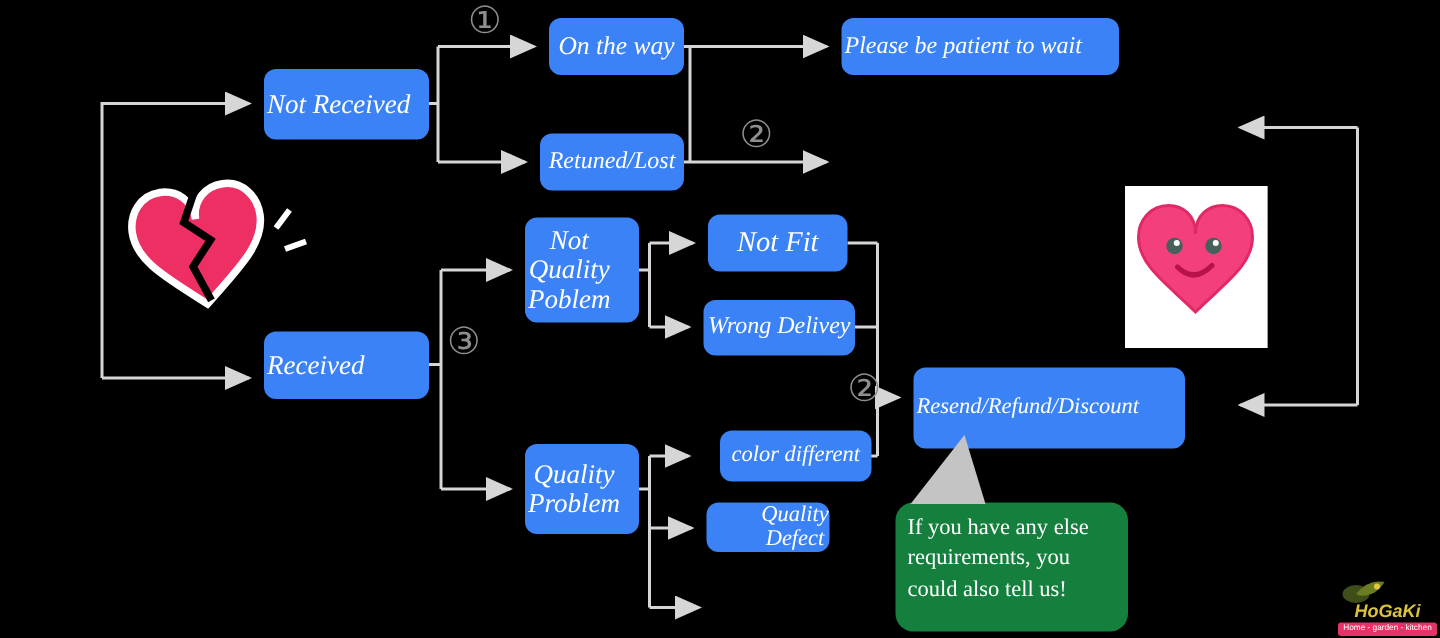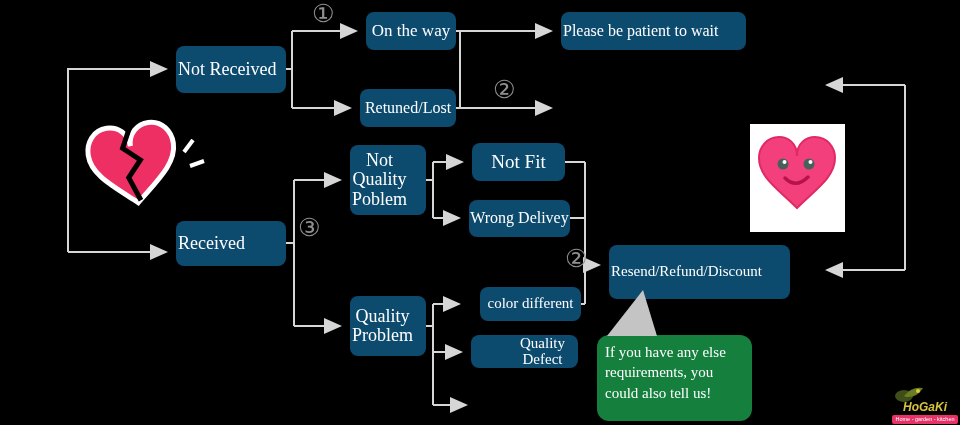--- a/index.html
+++ b/index.html
@@ -1,39 +1,39 @@
 <!DOCTYPE html>
 <html><head>
 <meta charset="utf-8">
 <style>
   html,body{margin:0;padding:0;background:#000;}
   #stage{position:relative;width:960px;height:425px;background:#000;overflow:hidden;
          font-family:"Liberation Serif",serif;}
   svg{display:block;}
   .lines{position:absolute;left:0;top:0;pointer-events:none;}
-  .node{position:absolute;background:#0c4a6e;color:#fff;border-radius:8px;
+  .node{position:absolute;background:#3b82f6;color:#fff;border-radius:8px;
         display:flex;align-items:center;justify-content:center;text-align:center;
-        line-height:1.06;box-sizing:border-box;}
+        line-height:1.06;box-sizing:border-box;font-style:italic;}
   .node .bl{display:block;}
   .align-left{justify-content:flex-start;text-align:center;padding-left:2px;}
   .marker{position:absolute;color:#8f8f8f;font-family:"DejaVu Sans",sans-serif;
           font-size:25px;line-height:1;}
   
   #n-not-received{left:176px;top:46px;width:110px;height:47px;font-size:18px;}
   #n-received{left:176px;top:221px;width:110px;height:45px;font-size:18px;}
   #n-on-the-way{left:366px;top:12px;width:90px;height:38px;font-size:17px;}
   #n-returned-lost{left:360px;top:89px;width:96px;height:38px;font-size:16px;}
   #n-be-patient{left:561px;top:12px;width:185px;height:38px;font-size:16px;}
   #n-resend-refund{left:561px;top:89px;width:185px;height:38px;font-size:20px;}
   #n-not-quality-problem{left:350px;top:145px;width:76px;height:70px;font-size:18px;}
   #n-not-fit{left:472px;top:143px;width:93px;height:38px;font-size:19px;}
   #n-wrong-delivery{left:469px;top:200px;width:101px;height:37px;font-size:16px;}
   #n-quality-problem{left:350px;top:296px;width:76px;height:60px;font-size:18px;}
   #n-color-different{left:480px;top:287px;width:101px;height:34px;font-size:15px;}
-  #n-quality-defect{left:471px;top:335px;width:107px;height:33px;font-size:15px;padding-left:36px;}
+  #n-quality-defect{left:471px;top:335px;width:82px;height:33px;font-size:15px;padding-left:36px;}
   #n-damage{left:476px;top:387px;width:91px;height:35px;font-size:18px;}
   #n-resend-refund-discount{left:609px;top:245px;width:181px;height:54px;font-size:15px;}
   
   #m1{left:312px;top:1px;}
   #m2a{left:493px;top:77px;}
   #m3{left:298px;top:215px;}
   #m2b{left:565px;top:246px;}
   
   #broken-heart{position:absolute;left:78px;top:110px;width:132px;height:108px;}
   #happy-heart{position:absolute;left:750px;top:124px;width:95px;height:108px;background:#fff;}

